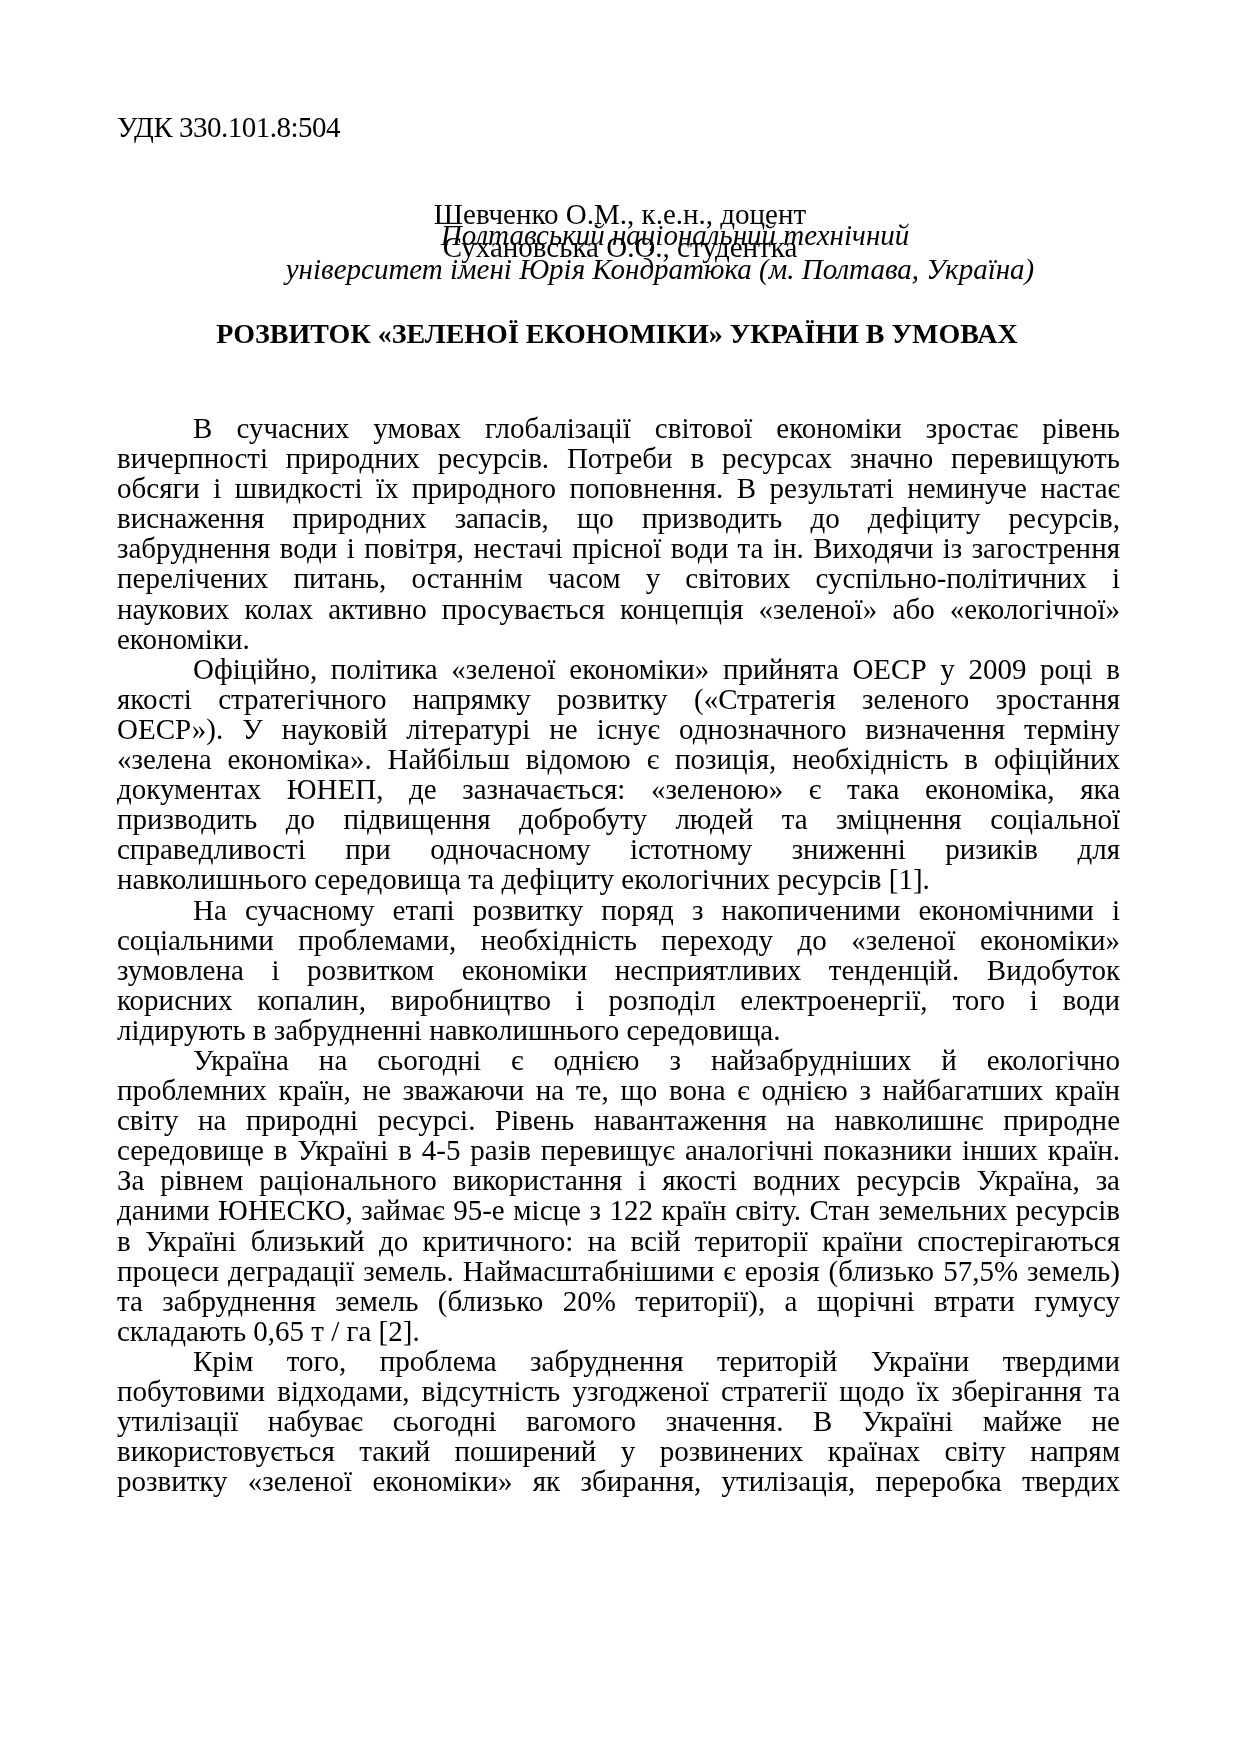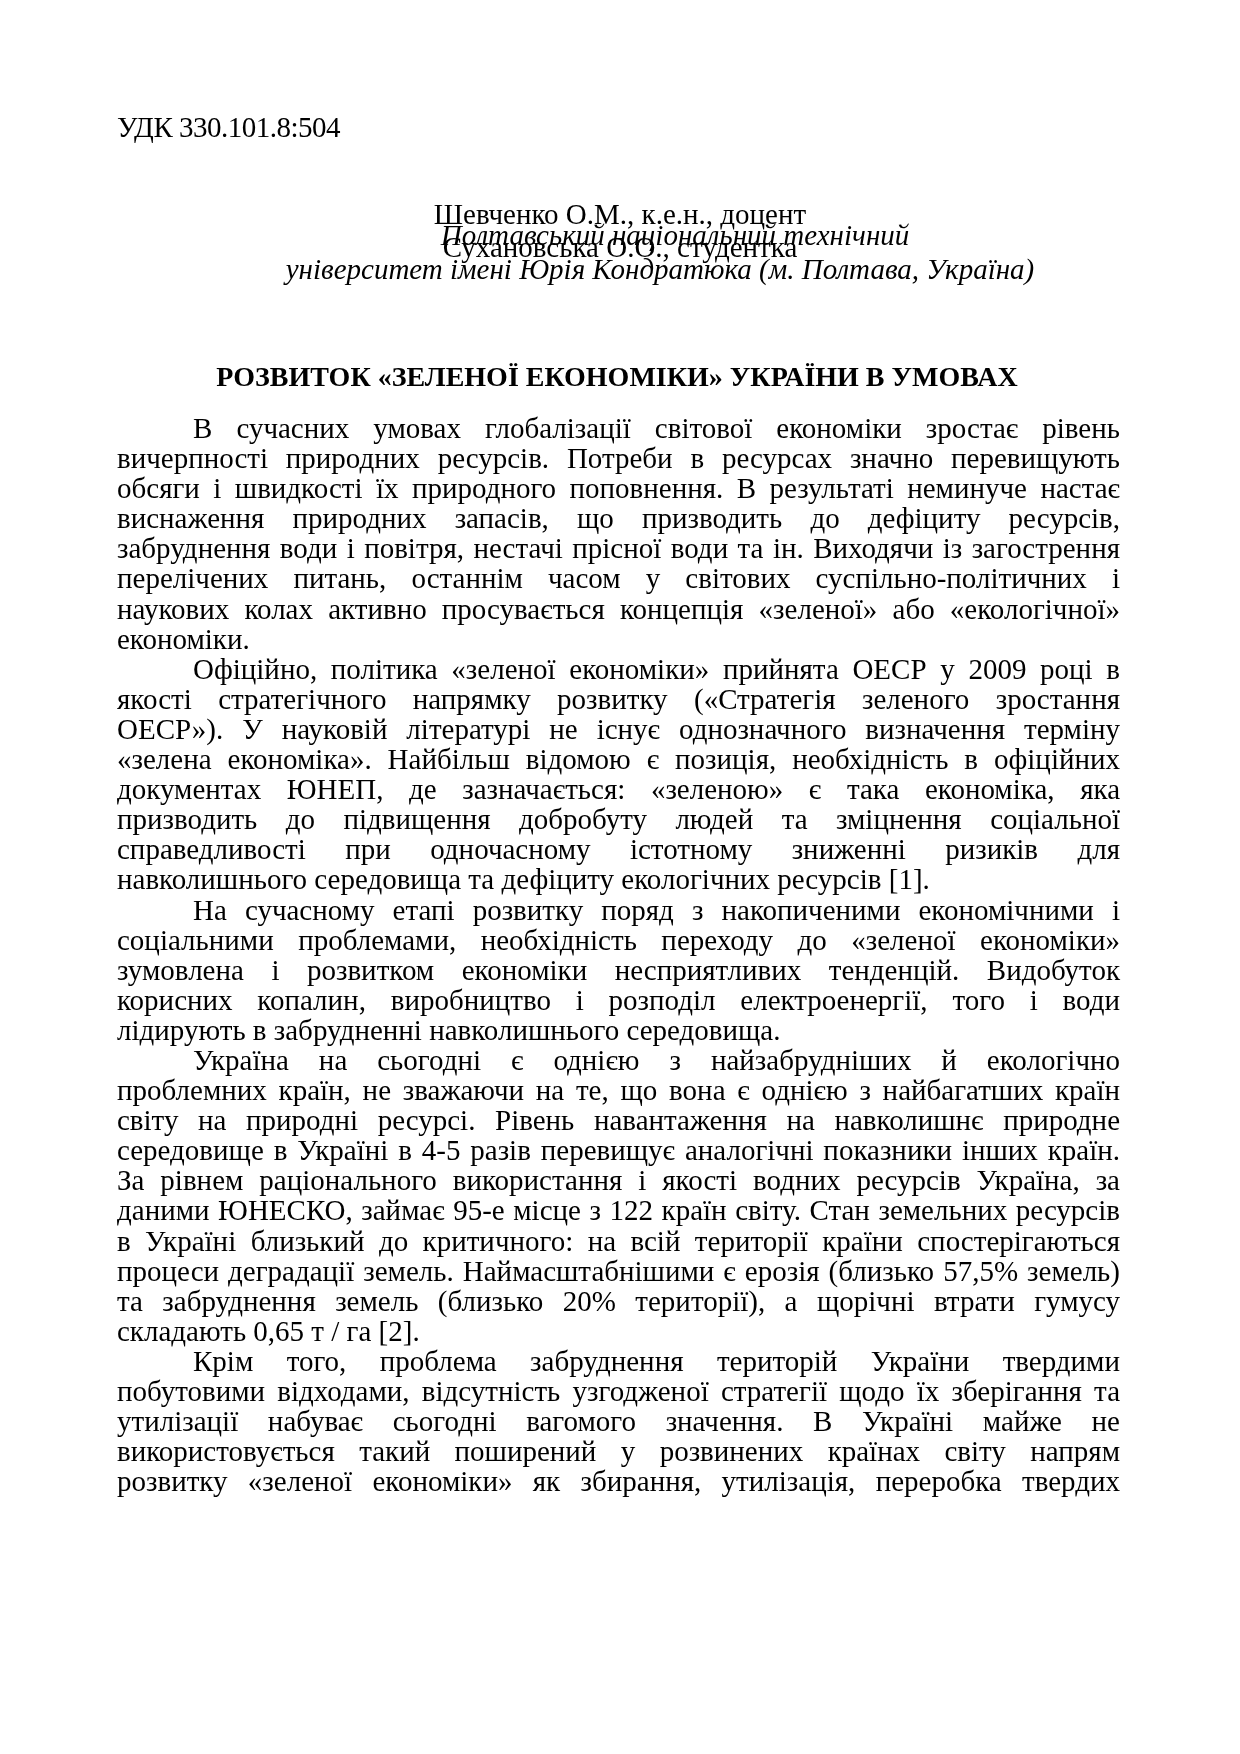--- a/index.html
+++ b/index.html
@@ -56,21 +56,21 @@
     .title {
       position: absolute;
       left: 117px;
       width: 1000px;
       top: 318px;
       text-align: center;
       font-weight: bold;
       font-size: 28px;
       line-height: 32px;
     }
-    .title .line { display:block;margin-top:43px; }
+    .title .line { display:block; }
     .body-text {
       position: absolute;
       left: 117px;
       width: 1003px;
       top: 413px;
       font-size: 29px;
     }
     .ln {
       display: block;
       height: 30.1px;

